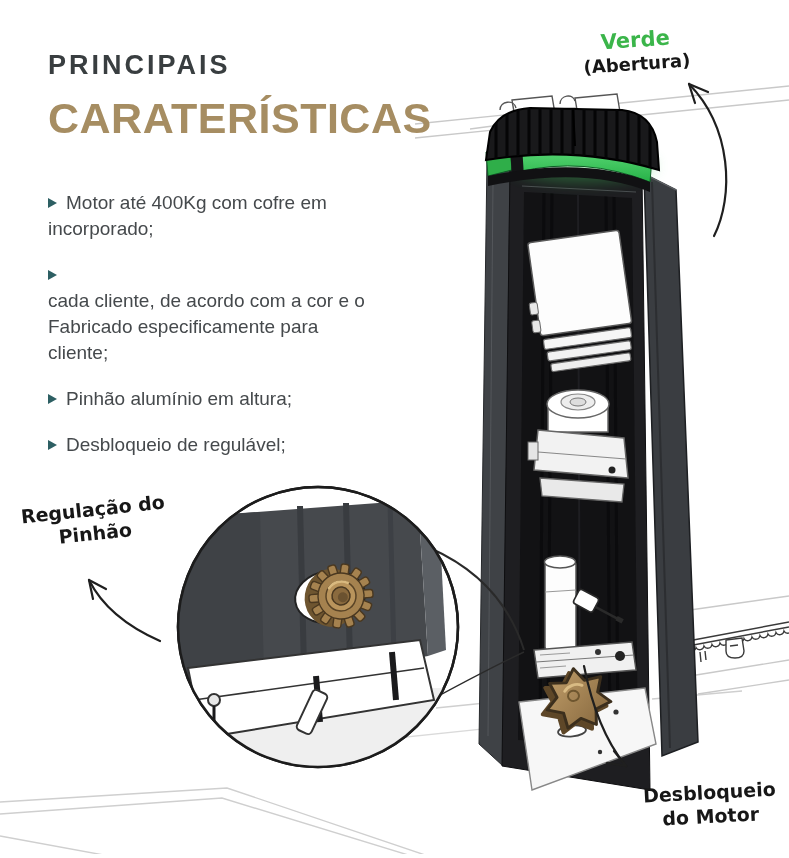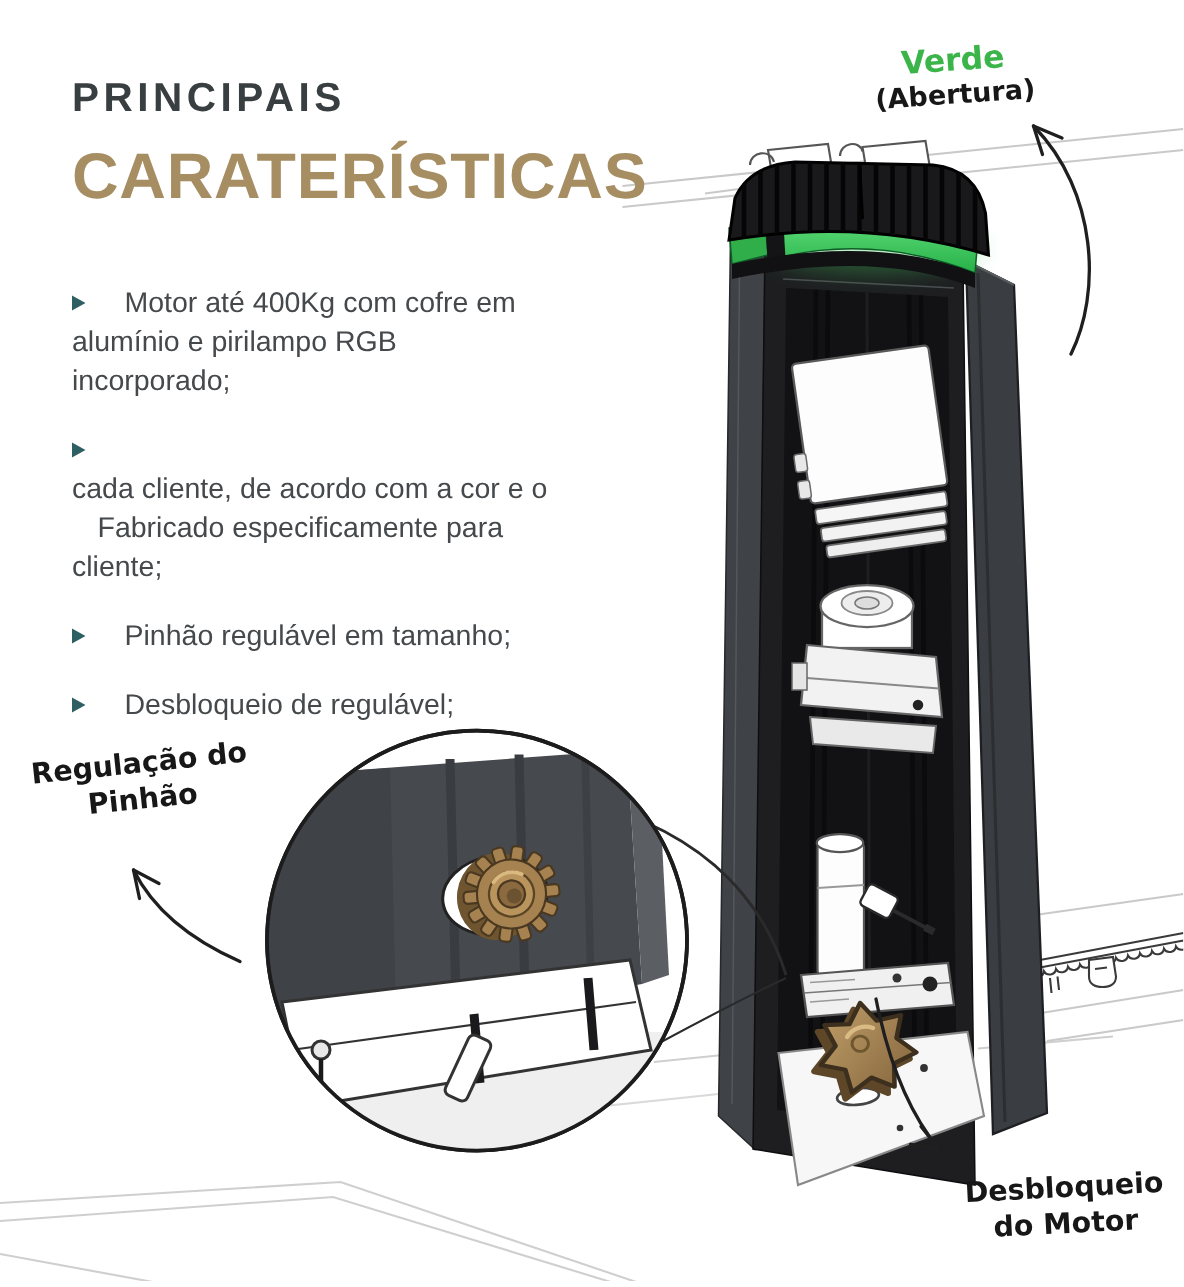--- a/index.html
+++ b/index.html
@@ -16,21 +16,21 @@
   .title-block{left:48px;top:50px;}
   .eyebrow{font-size:27px;font-weight:600;letter-spacing:3px;color:var(--eyebrow_dark);}
   .heading{font-size:43px;font-weight:700;letter-spacing:0.5px;color:var(--heading_gold);margin-top:13px;}
 
   .features{left:48px;top:190px;width:356px;}
   .feature{margin:0 0 20px 0;font-size:19px;line-height:26px;color:var(--body_text);}
   .tri{display:inline-block;width:0;height:0;border-top:5.5px solid transparent;
        border-bottom:5.5px solid transparent;border-left:9.5px solid var(--bullet_teal);
        margin-right:9px;transform:translateY(-1px);}
   .fl{display:block;}
-  .fl.first{display:inline;margin-left:17px;}
+  .fl.first{display:inline;}
 
   .hand{font-family:"DejaVu Sans",sans-serif;font-weight:700;color:#171717;text-align:center;}
   .led-label{left:566px;top:28px;width:140px;transform:rotate(-4deg);}
   .led-label .l1{font-size:21px;color:var(--label_green);}
   .led-label .l2{font-size:18px;margin-top:1px;}
   .pinion-label{left:14px;top:497px;width:160px;transform:rotate(-6deg);line-height:24px;font-size:19px;}
   .release-label{left:636px;top:780px;width:148px;transform:rotate(-3deg);line-height:24px;font-size:19px;}
 </style>
 </head>
 <body>
@@ -277,30 +277,29 @@
 </svg>
 
 <div class="txt title-block">
   <div class="eyebrow">PRINCIPAIS</div>
   <div class="heading">CARATERÍSTICAS</div>
 </div>
 
 <div class="txt features">
   <p class="feature">
     <span class="tri"></span><span class="fl first">Motor até 400Kg com cofre em</span>
-    <span class="fl">alumínio e pirilampo RGB</span>
     <span class="fl">incorporado;</span>
   </p>
   <p class="feature">
     <span class="tri"></span><span class="fl">cada cliente, de acordo com a cor e o</span>
     <span class="fl first">Fabricado especificamente para</span>
     <span class="fl">cliente;</span>
   </p>
   <p class="feature">
-    <span class="tri"></span><span class="fl first">Pinhão regulável em tamanho;</span>
+    <span class="tri"></span><span class="fl first">Pinhão alumínio em altura;</span>
   </p>
   <p class="feature">
     <span class="tri"></span><span class="fl first">Desbloqueio de regulável;</span>
   </p>
 </div>
 
 <div class="txt hand led-label">
   <div class="l1">Verde</div>
   <div class="l2">(Abertura)</div>
 </div>

